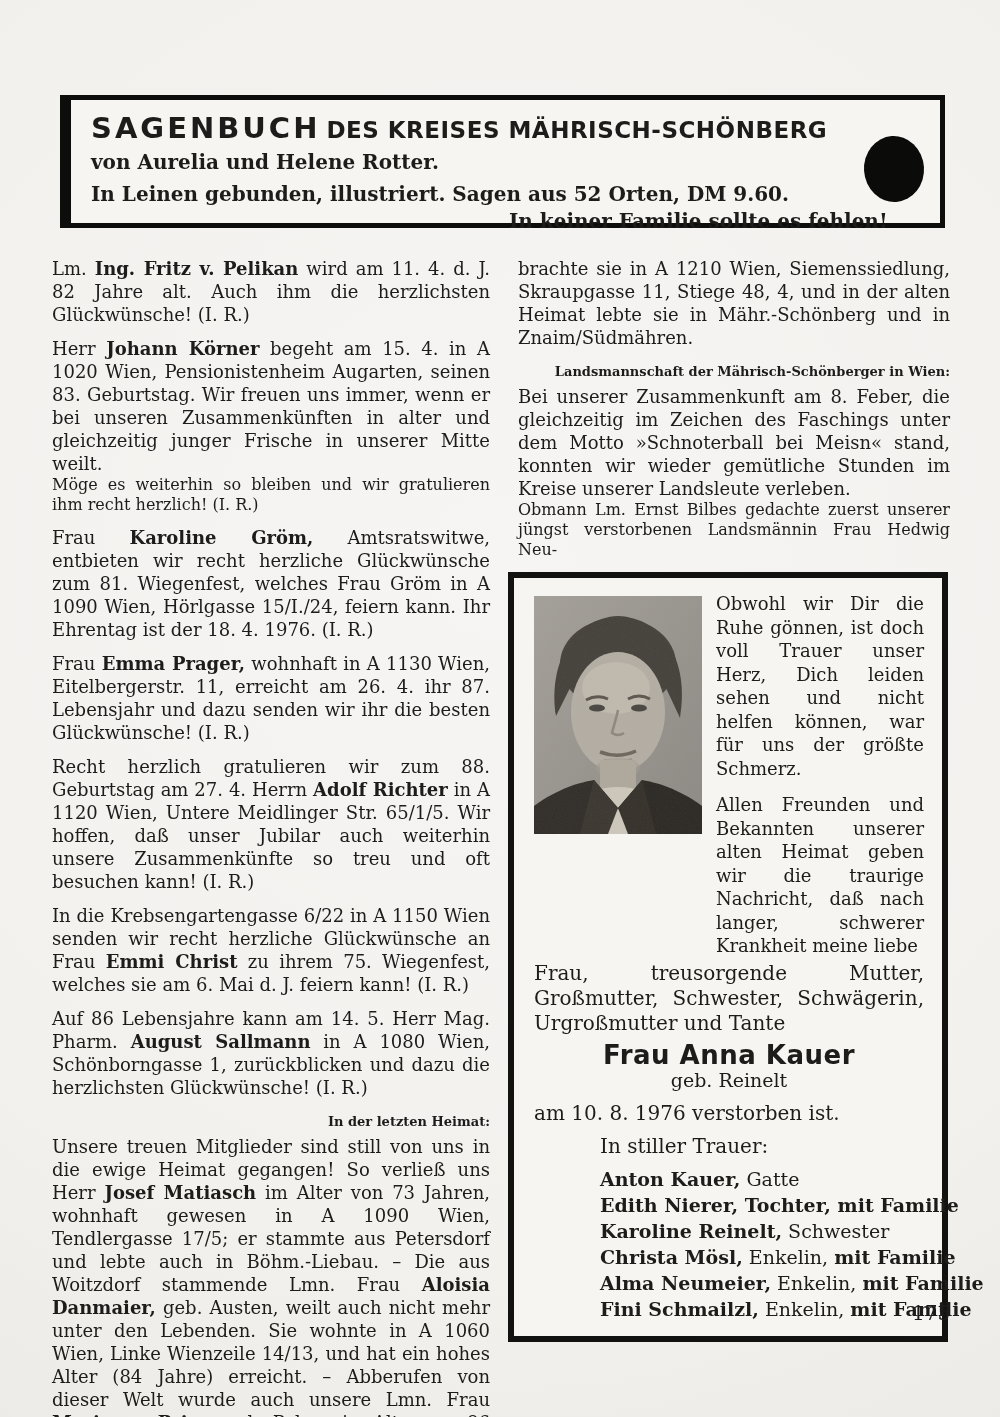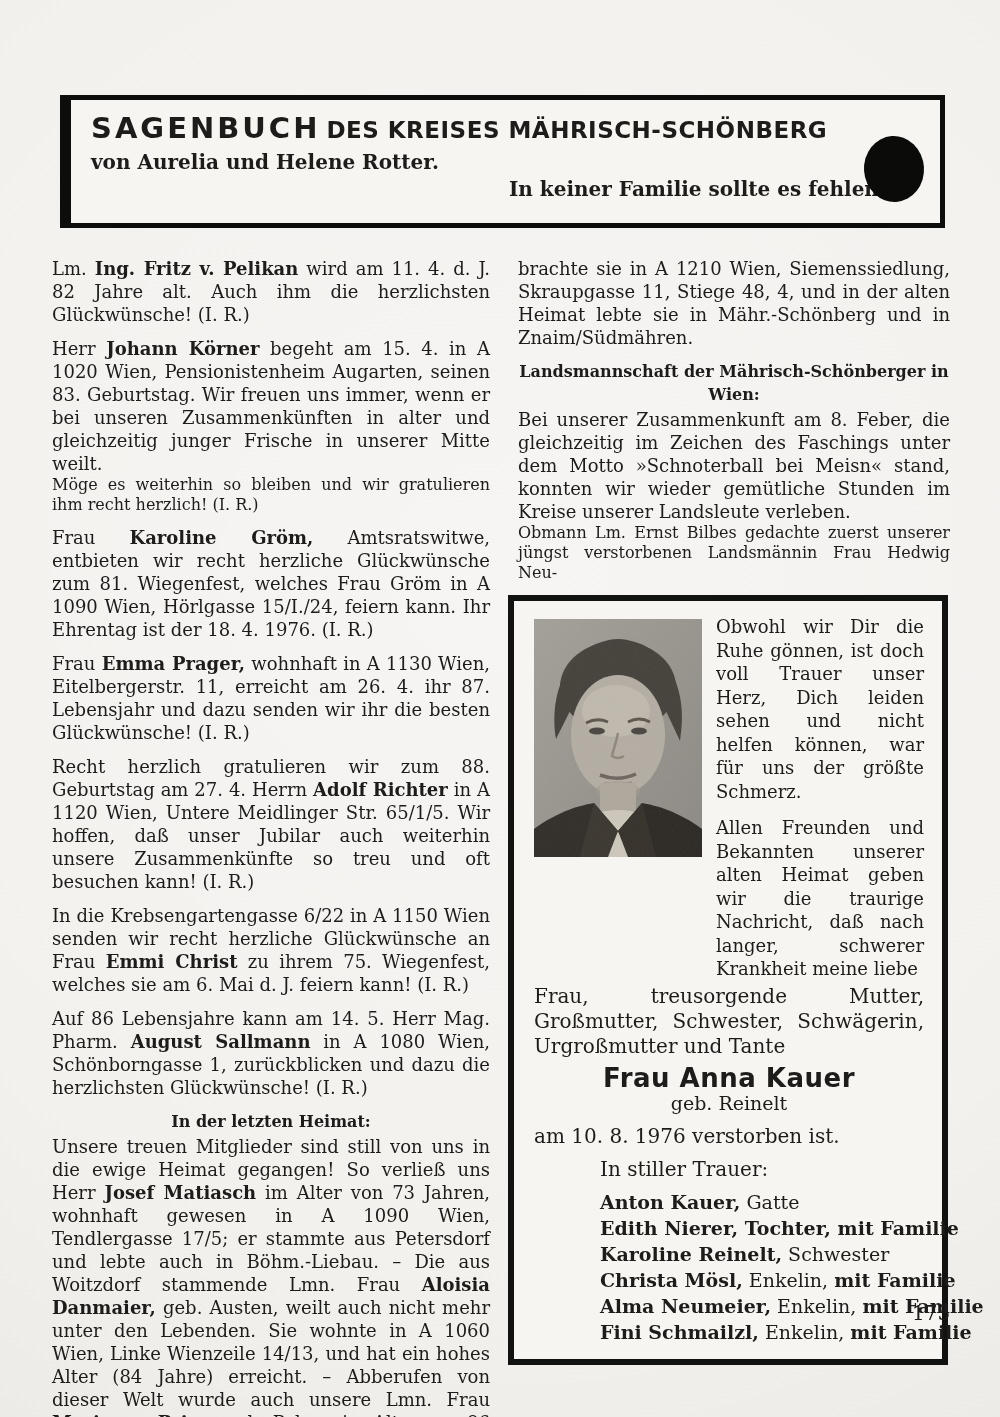--- a/index.html
+++ b/index.html
@@ -17,21 +17,21 @@
   .b-line3{font-weight:bold;font-size:20px;margin-top:8px;}
   .b-line4{font-weight:bold;font-size:20px;margin-top:3px;margin-left:418px;}
   .b-oval{position:absolute;right:16px;top:36px;width:60px;height:66px;background:#0b0b0a;border-radius:50%;transform:rotate(-4deg);}
 
   
   .col{position:absolute;top:257px;width:438px;font-size:18px;line-height:23px;text-align:justify;}
   .col-left{left:52px;}
   .col-right{left:518px;width:432px;}
   .para{margin:0 0 11px 0;}
   .small-note{display:block;font-size:16px;line-height:20px;}
-  .subhead{font-weight:bold;font-size:16px;margin:1px 0 2px 0;text-align:center;}
+  .subhead{font-weight:bold;font-size:13px;margin:1px 0 2px 0;text-align:right;}
 
   
   .obit-box{margin:12px 0 0 -10px;width:440px;box-sizing:border-box;border:6px solid #121210;
             background:#f6f5f2;padding:14px 18px 14px 20px;text-align:left;}
   .obit-top{display:flex;gap:14px;}
   .obit-photo{flex:none;width:168px;height:238px;margin-top:4px;}
   .obit-photo svg{display:block;}
   .obit-side{flex:1;}
   .verse{font-size:18px;line-height:23.5px;text-align:justify;margin:0 0 13px 0;}
   .ann{font-size:18px;line-height:23.5px;text-align:justify;margin:0;}
@@ -49,20 +49,21 @@
 </head>
 <body>
 
 <div class="page">
 
   <div class="banner">
     <div class="b-line1">
       <span class="b-word">SAGENBUCH</span><span class="b-rest">DES KREISES MÄHRISCH-SCHÖNBERG</span>
     </div>
     <div class="b-line2">von Aurelia und Helene Rotter.</div>
+    <div class="b-line3">In Leinen gebunden, illustriert. Sagen aus 52 Orten, DM 9.60.</div>
     <div class="b-line4">In keiner Familie sollte es fehlen!</div>
     <div class="b-oval"></div>
   </div>
 
   <div class="col col-left">
     <p class="para"><span>Lm. </span><b>Ing. Fritz v. Pelikan</b><span> wird am 11. 4. d. J. 82 Jahre alt. Auch ihm die herzlichsten Glückwünsche! (I. R.)</span></p>
     <p class="para"><span><span>Herr </span><b>Johann Körner</b><span> begeht am 15. 4. in A 1020 Wien, Pensionistenheim Augarten, seinen 83. Geburtstag. Wir freuen uns immer, wenn er bei unseren Zusammenkünften in alter und gleichzeitig junger Frische in unserer Mitte weilt.</span></span><span class="small-note">Möge es weiterhin so bleiben und wir gratulieren ihm recht herzlich! (I. R.)</span></p>
     <p class="para"><span>Frau </span><b>Karoline Gröm,</b><span> Amtsratswitwe, entbieten wir recht herzliche Glückwünsche zum 81. Wiegenfest, welches Frau Gröm in A 1090 Wien, Hörlgasse 15/I./24, feiern kann. Ihr Ehrentag ist der 18. 4. 1976. (I. R.)</span></p>
     <p class="para"><span>Frau </span><b>Emma Prager,</b><span> wohnhaft in A 1130 Wien, Eitelbergerstr. 11, erreicht am 26. 4. ihr 87. Lebensjahr und dazu senden wir ihr die besten Glückwünsche! (I. R.)</span></p>
     <p class="para"><span>Recht herzlich gratulieren wir zum 88. Geburtstag am 27. 4. Herrn </span><b>Adolf Richter</b><span> in A 1120 Wien, Untere Meidlinger Str. 65/1/5. Wir hoffen, daß unser Jubilar auch weiterhin unsere Zusammenkünfte so treu und oft besuchen kann! (I. R.)</span></p>

